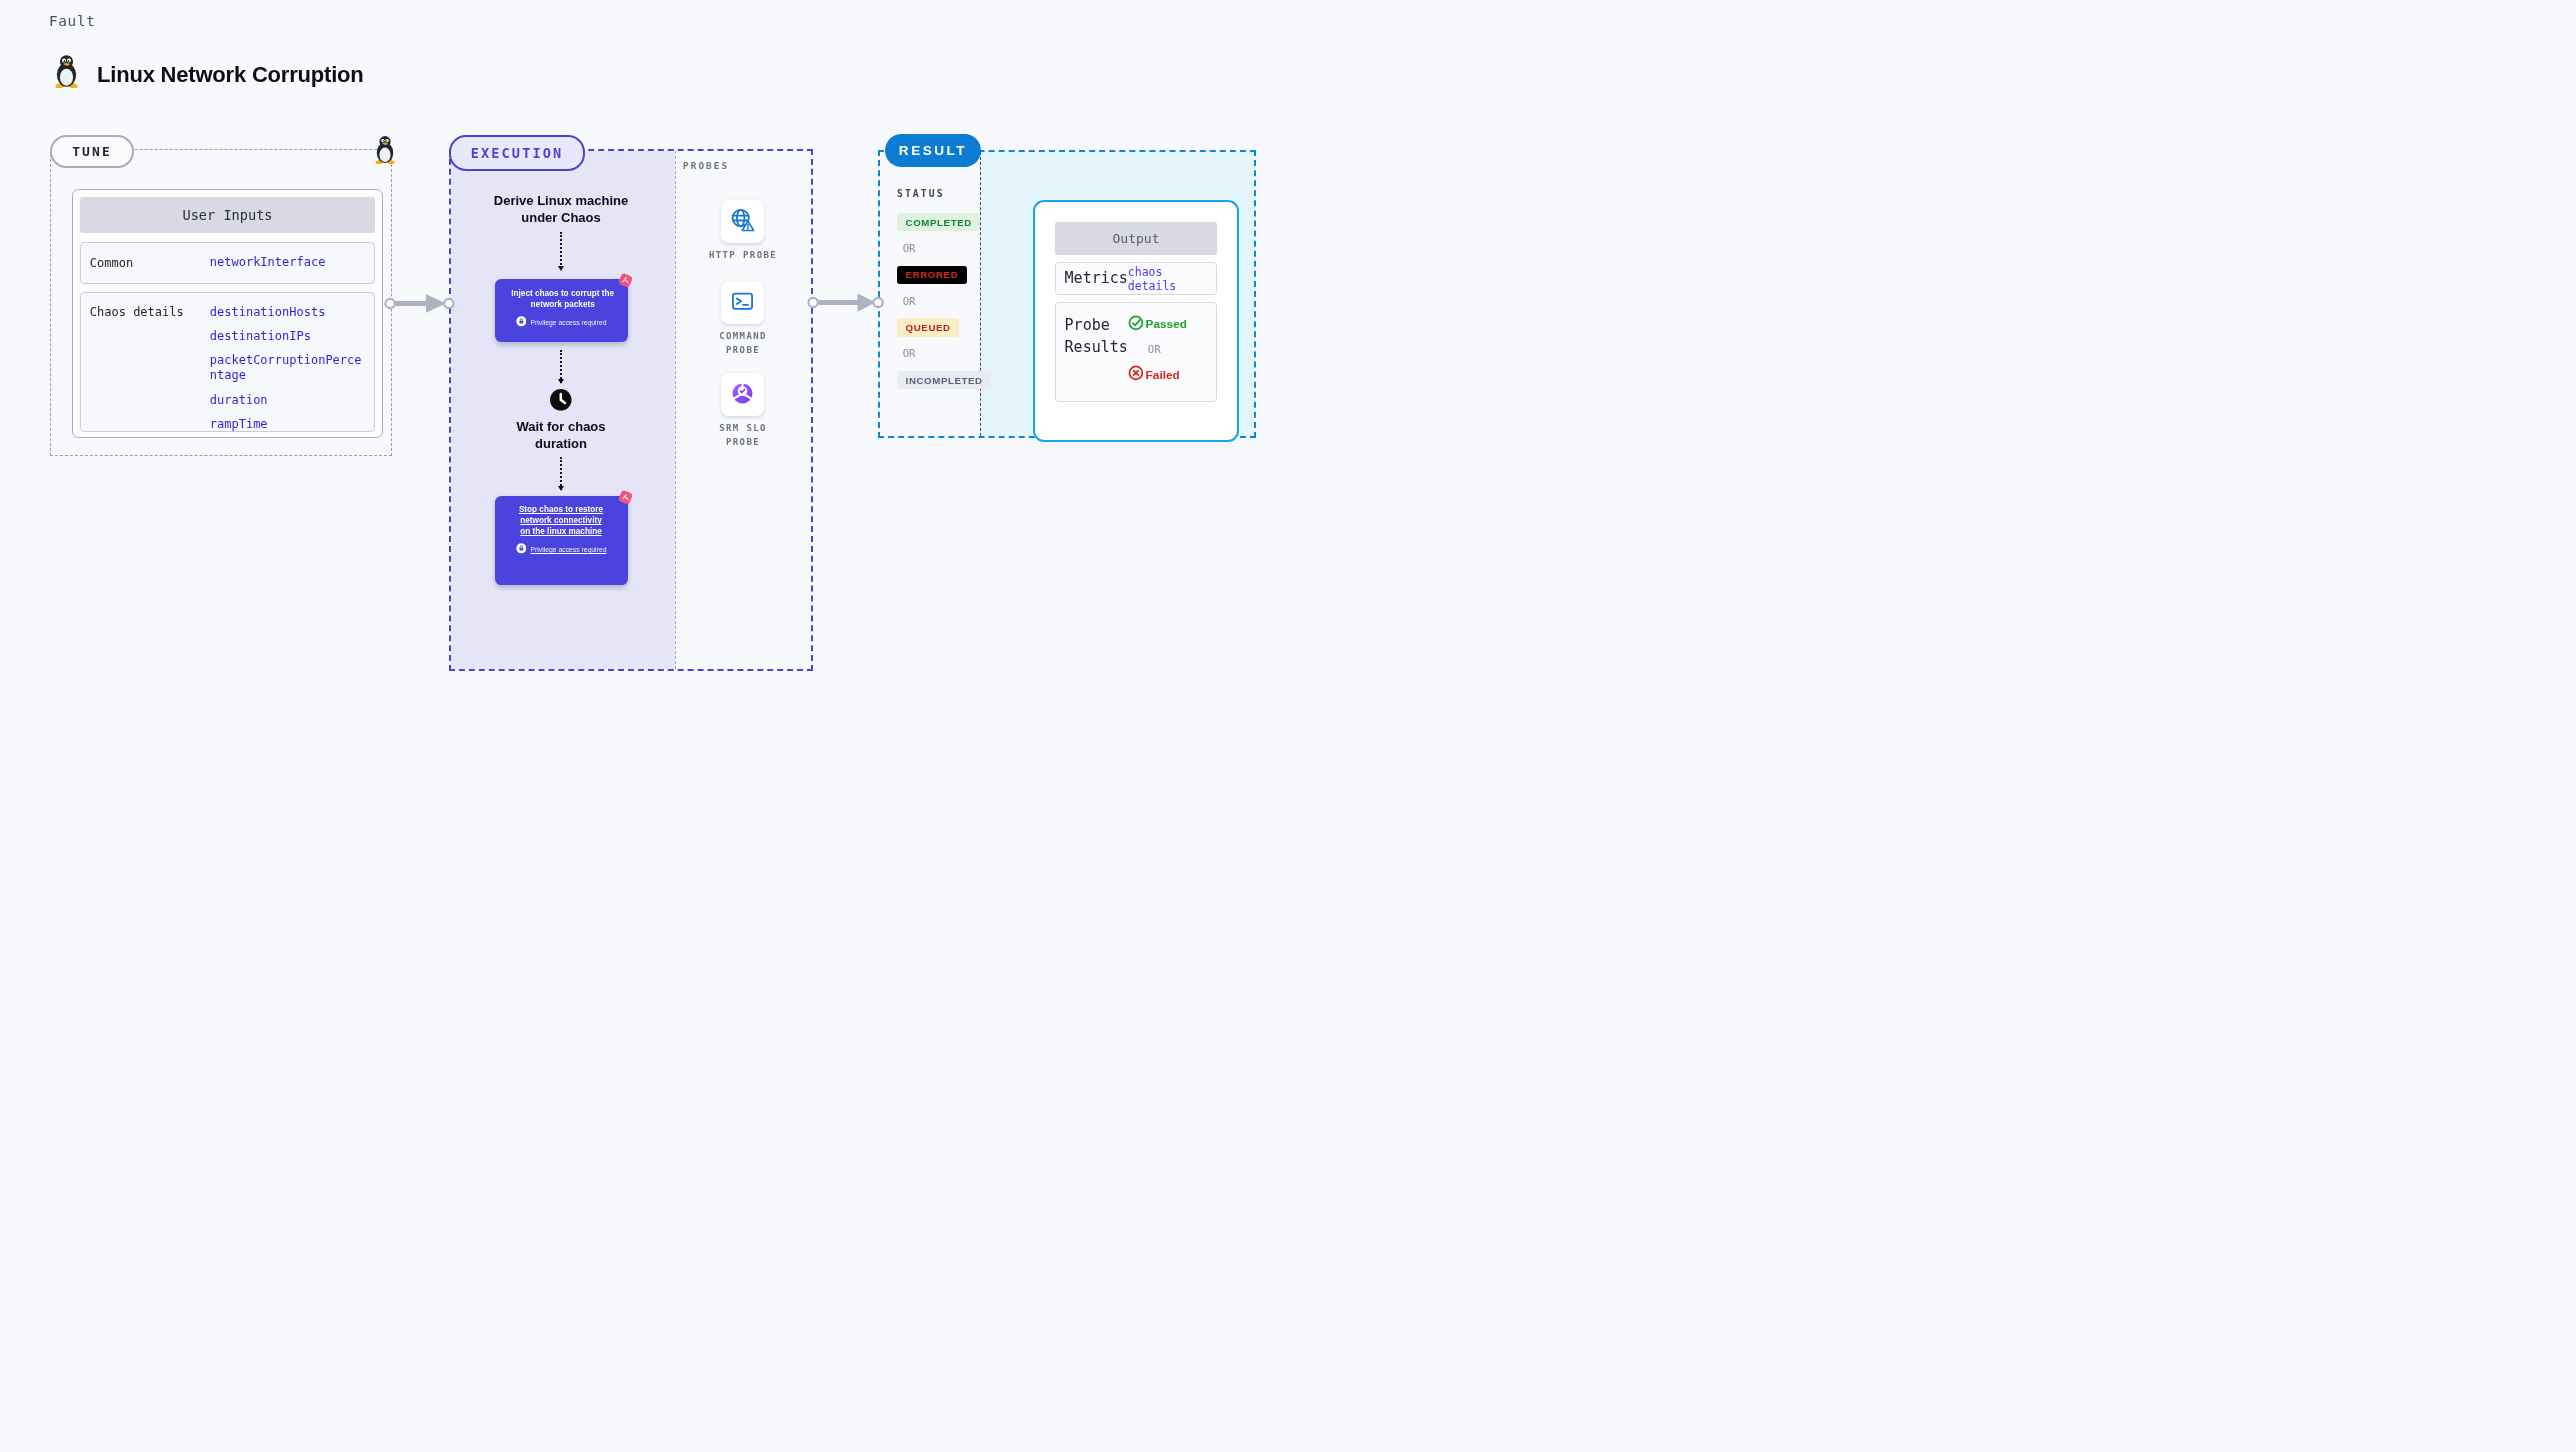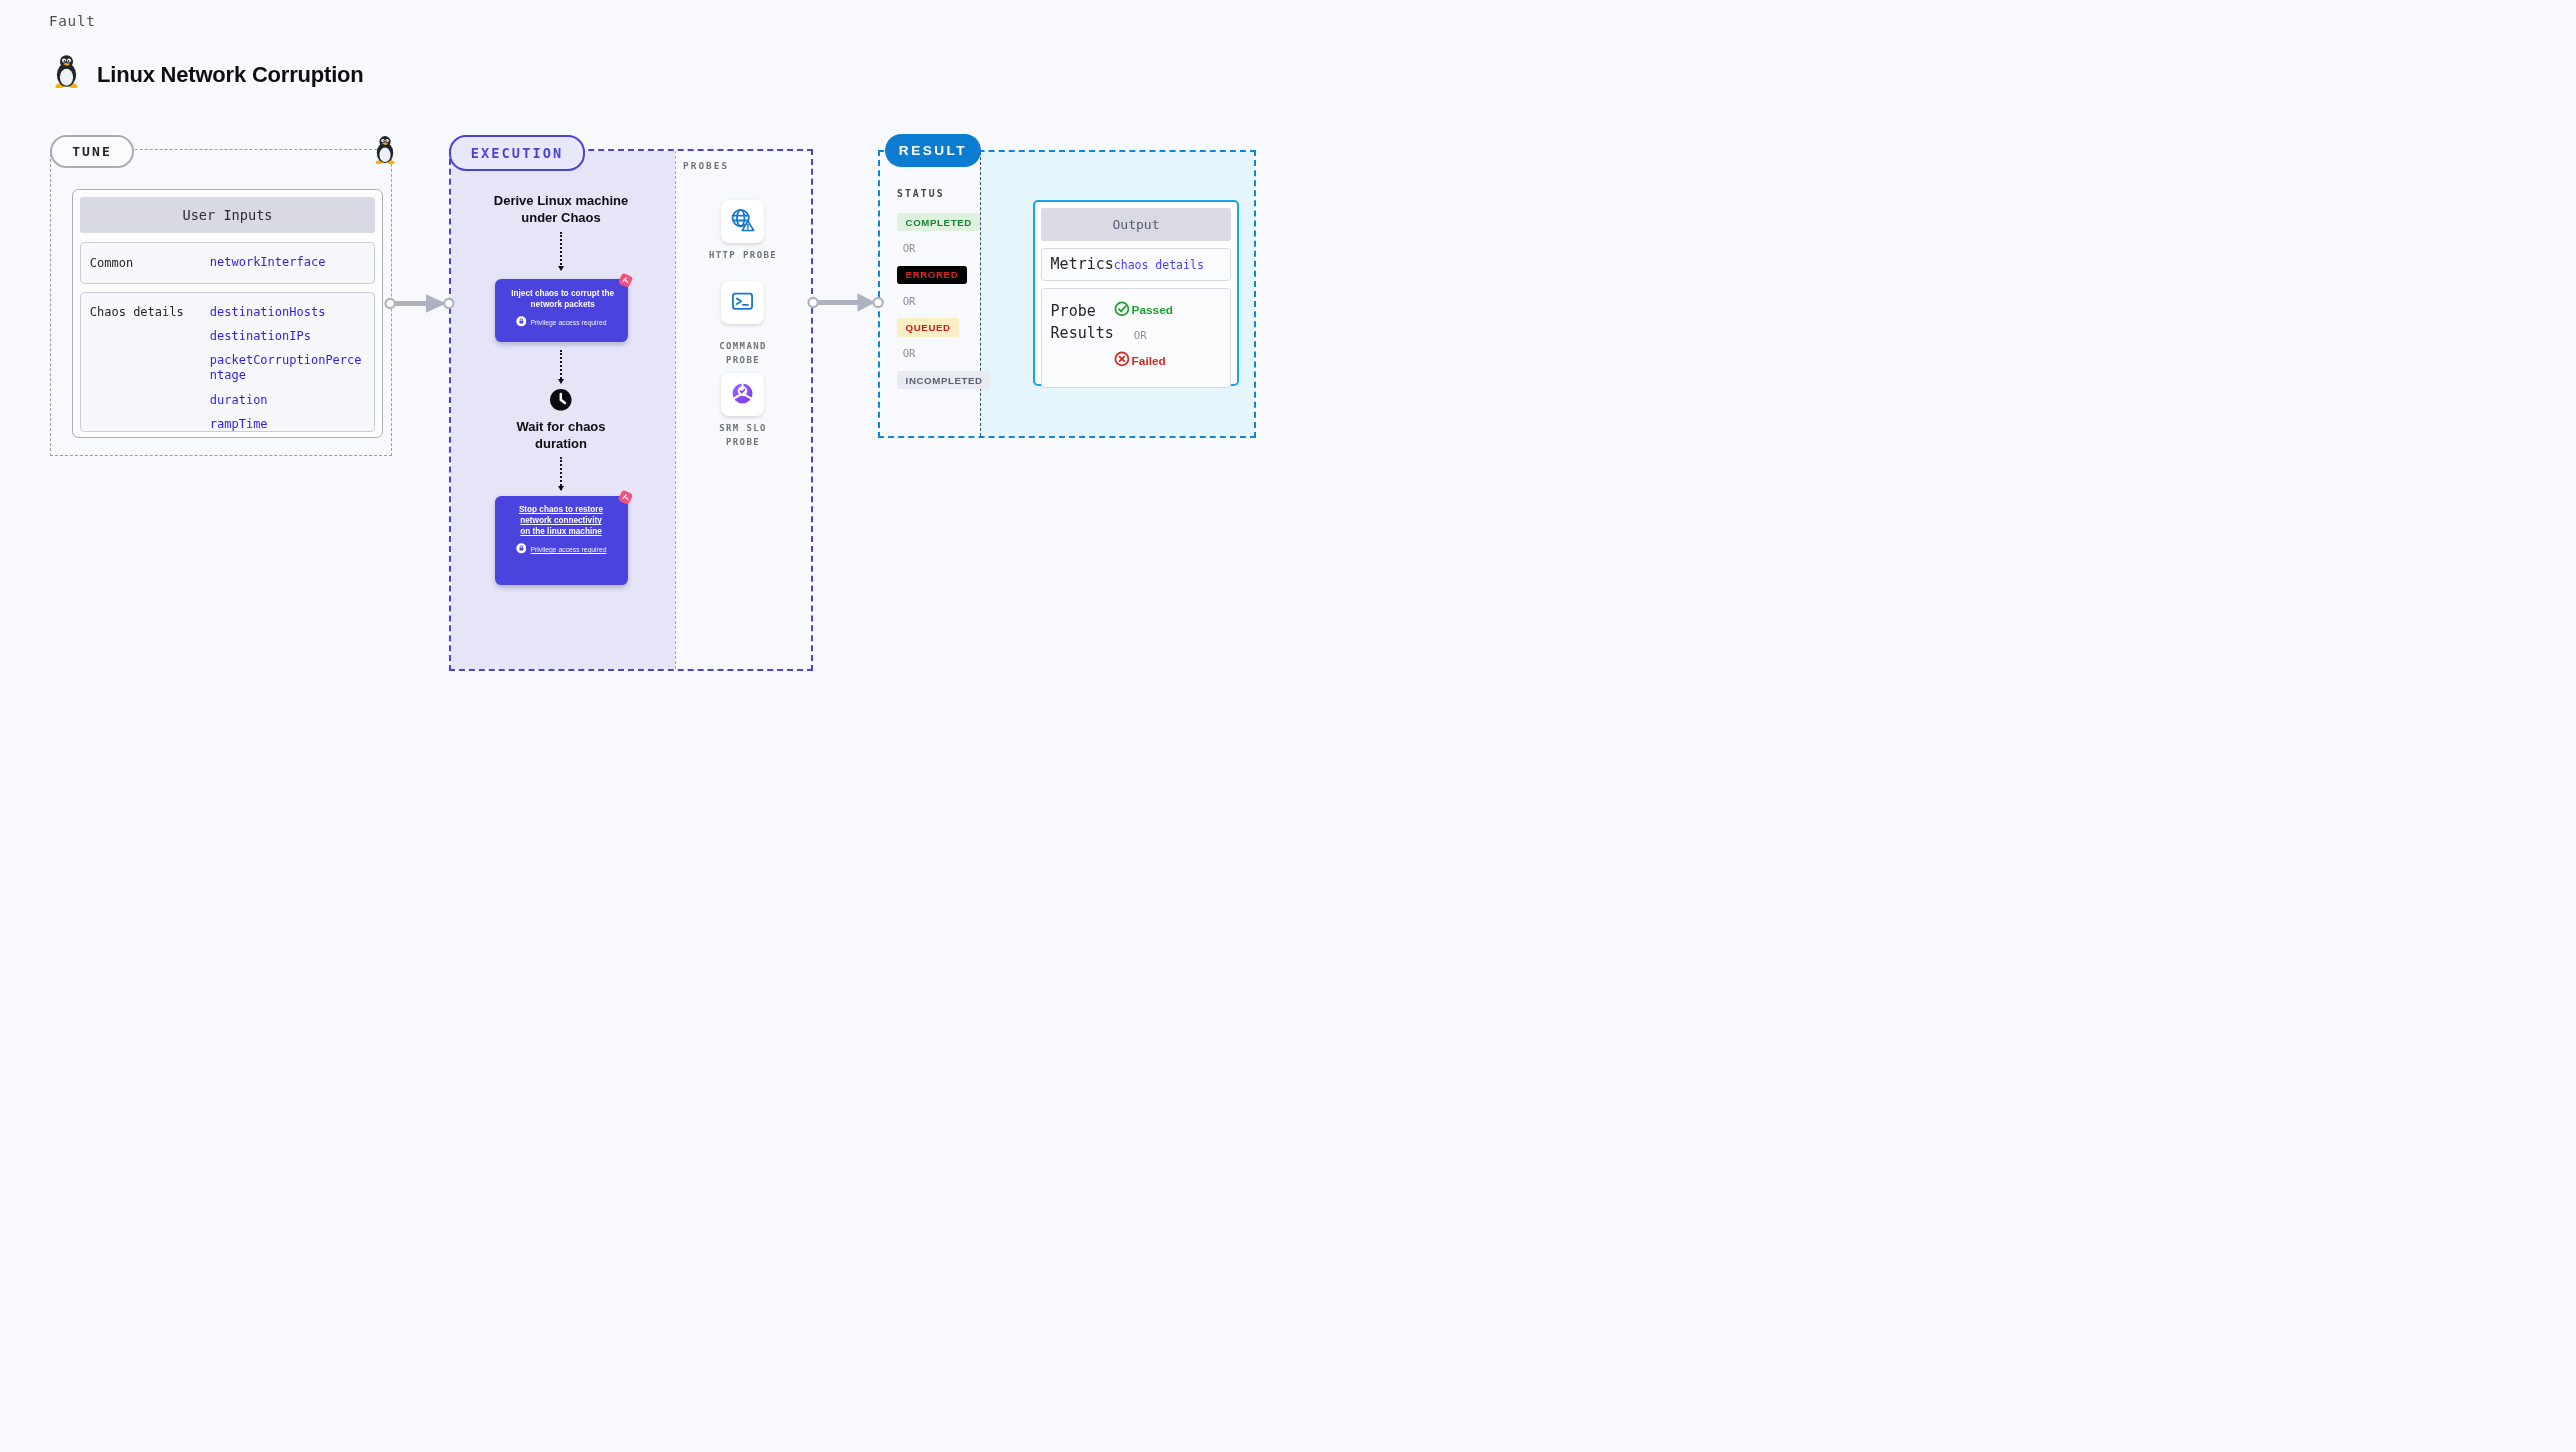--- a/index.html
+++ b/index.html
@@ -74,22 +74,22 @@
               font-weight:bold;font-size:9px;letter-spacing:1.4px;color:#6E7380;line-height:1.55;z-index:2;}
 
   
   .status-col{position:absolute;left:897px;top:188px;display:flex;flex-direction:column;align-items:flex-start;z-index:2;}
   .status-label{font-family:"DejaVu Sans Mono",monospace;font-weight:bold;font-size:9.7px;letter-spacing:2.1px;
                 color:#3E4456;margin-bottom:14.3px;}
   .badge{padding:3.6px 8.6px;border-radius:2.9px;font-weight:bold;font-size:9.7px;letter-spacing:0.6px;margin-bottom:10.7px;}
   .or{font-family:"DejaVu Sans Mono",monospace;font-size:10.7px;color:#8A8EA0;margin:0 0 10.7px 5.7px;}
 
   
-  .output-card{position:absolute;left:1033px;top:200px;width:206px;height:186px;background:#FFFFFF;
-               border:2.1px solid #16A5E8;border-radius:5px;box-sizing:border-box;padding:6px;z-index:3;}
+  .output-card{position:absolute;left:1033px;top:200px;width:206px;height:242px;background:#FFFFFF;
+               border:2.1px solid #16A5E8;border-radius:11px;box-sizing:border-box;padding:20px;z-index:3;}
   .out-header{height:33px;background:#D9DAE4;border-radius:2.1px;display:flex;align-items:center;justify-content:center;
               font-family:"DejaVu Sans Mono",monospace;font-size:13px;color:#565D6E;margin-bottom:7.2px;}
   .out-row{border:1.4px solid #D6D9E2;border-radius:3.6px;background:#FAFBFD;display:flex;box-sizing:border-box;
            padding:0 8.6px;margin-bottom:7.2px;}
   .out-row.metrics{height:33px;align-items:center;}
   .out-row.probe{height:100px;align-items:flex-start;padding-top:11.5px;}
   .out-label{font-family:"DejaVu Sans Mono",monospace;font-size:15px;color:#23262F;flex:0 0 63px;line-height:1.45;}
   .out-value{font-family:"DejaVu Sans Mono",monospace;font-size:11.5px;color:#4B3DF5;}
   .pr-col{display:flex;flex-direction:column;gap:9.3px;}
   .pr-item{display:flex;align-items:center;gap:2px;font-weight:bold;font-size:11.8px;}
@@ -246,21 +246,21 @@
 
   <div class="probe-card" style="top:281px;">
     <span>
       <svg width="27" height="27" viewBox="0 0 48 48">
         <rect x="7" y="10" width="34" height="27" rx="4" stroke="#1877D2" stroke-width="3.2" fill="none"></rect>
         <path d="M14 18.5 L21.5 23.5 L14 28.5" stroke="#1877D2" stroke-width="3.2" fill="none" stroke-linecap="round" stroke-linejoin="round"></path>
         <path d="M25 30 H33.5" stroke="#1877D2" stroke-width="3.2" stroke-linecap="round"></path>
       </svg>
     </span>
   </div>
-  <div class="probe-name" style="top:340px;">COMMAND PROBE</div>
+  <div class="probe-name" style="top:330px;">COMMAND PROBE</div>
 
   <div class="probe-card" style="top:373px;">
     <span>
       <svg width="29" height="29" viewBox="0 0 48 48">
         <defs>
           <linearGradient id="sloGrad" x1="0" y1="0" x2="1" y2="1">
             <stop offset="0" stop-color="#9E62F8"></stop>
               <stop offset="1" stop-color="#7C3AED"></stop>
           </linearGradient>
         </defs>

